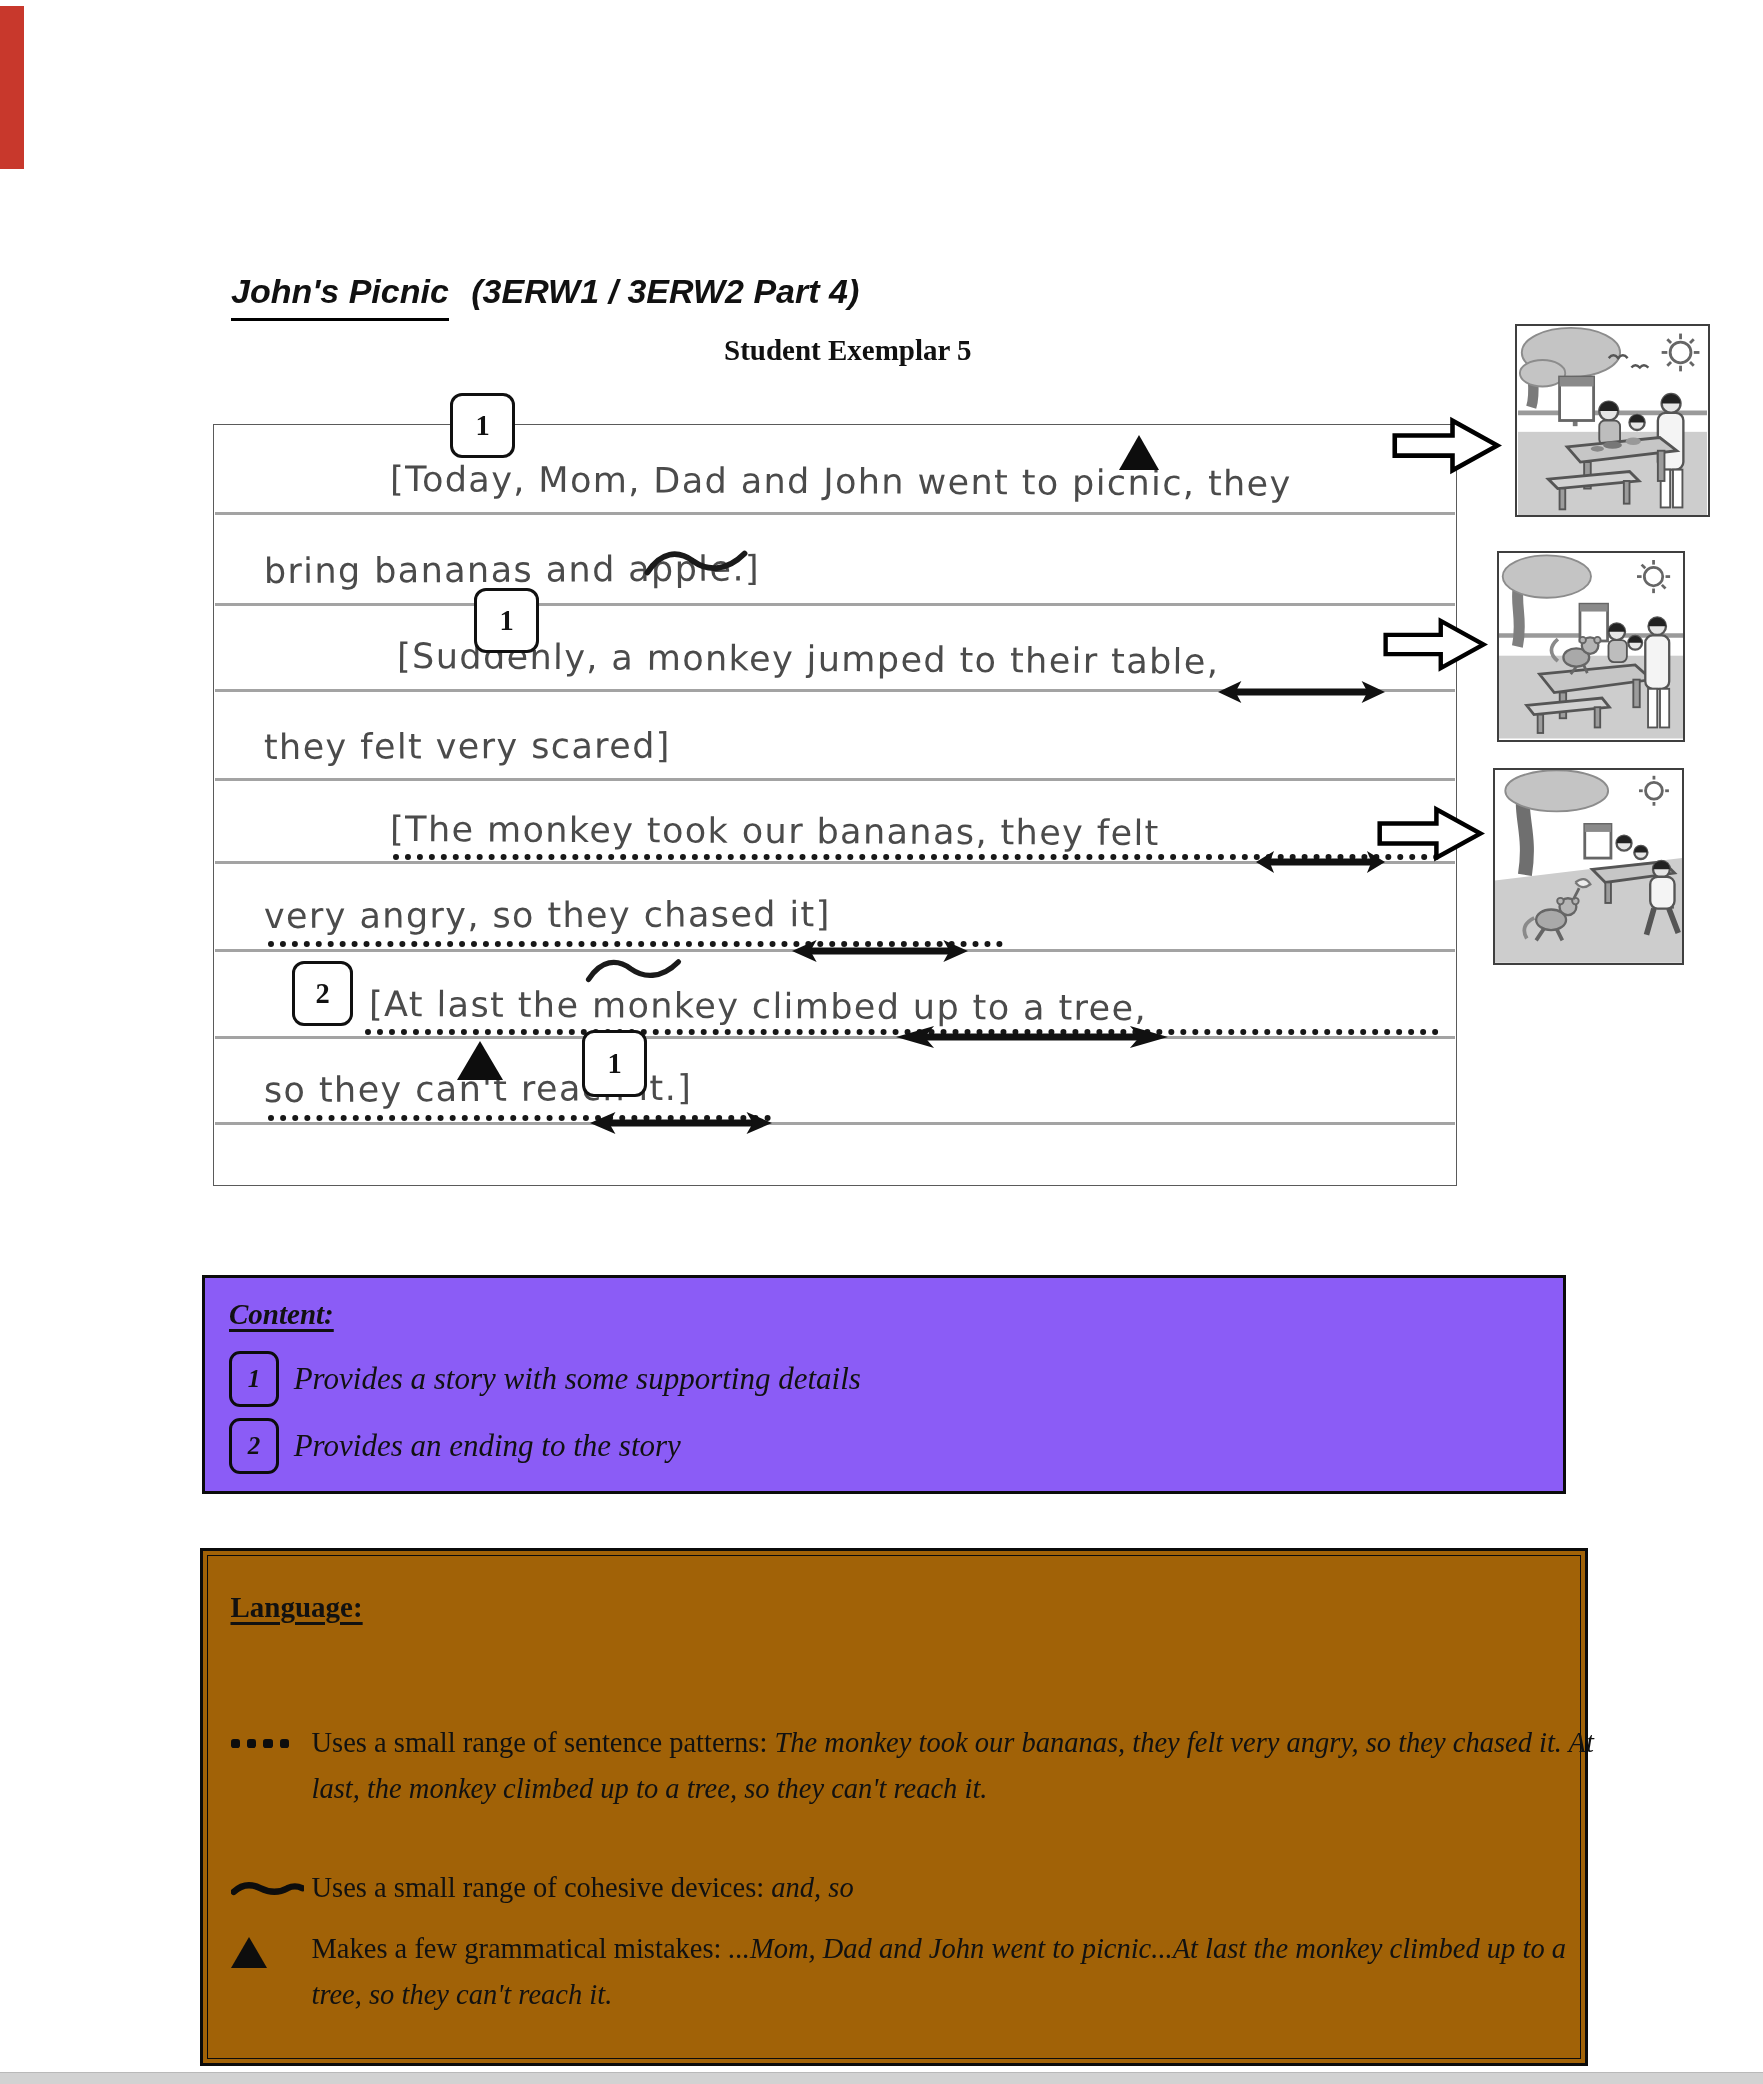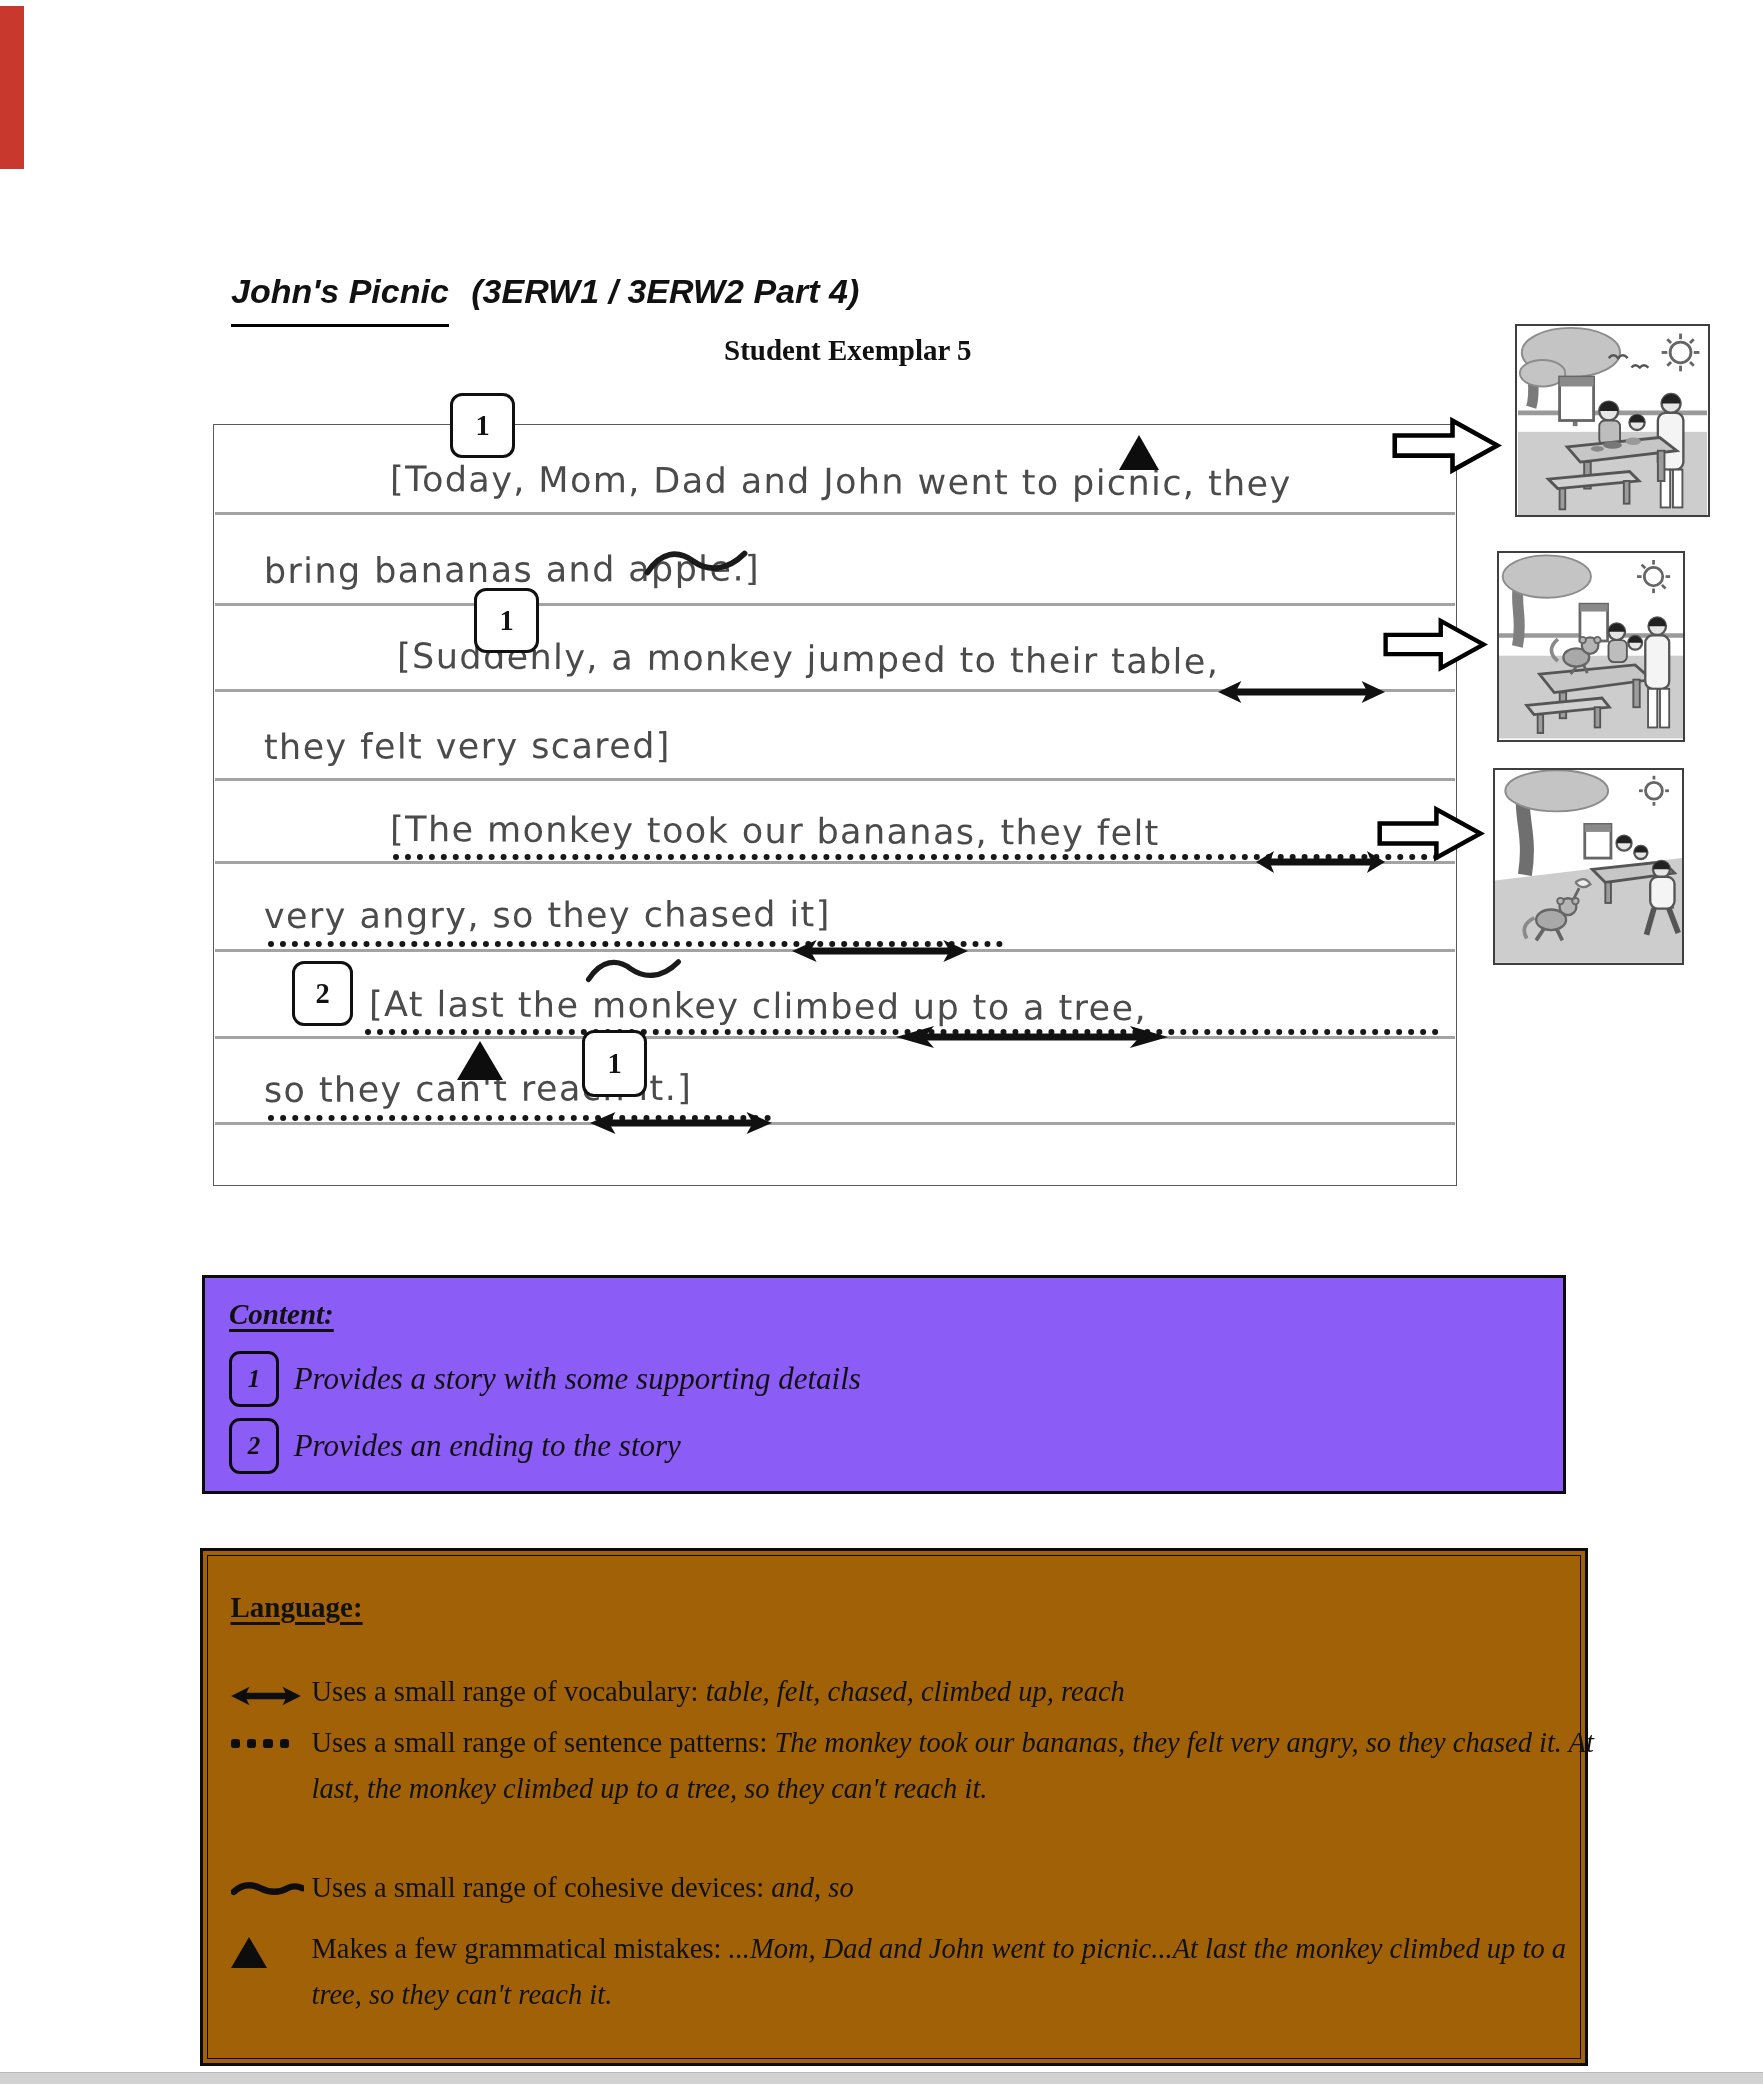--- a/index.html
+++ b/index.html
@@ -4,21 +4,21 @@
 <style>
   html,body { margin:0; padding:0; background:#ffffff; }
   #page { position:relative; width:1763px; height:2085px; background:#ffffff; overflow:hidden;
           font-family:"Liberation Serif", serif; color:#111; }
 
   
   .hdr { position:absolute; left:1089px; top:46px; font-size:31px; letter-spacing:0.9px;
          word-spacing:20px; color:#1d2433; }
   .ttl { position:absolute; left:231px; top:272px; font-family:"Liberation Sans", sans-serif;
          font-weight:bold; font-style:italic; font-size:34px; white-space:nowrap; }
-  .ttl .main { border-bottom:3.7px solid #000; padding-bottom:14px; }
+  .ttl .main { border-bottom:3.7px solid #000; padding-bottom:8px; }
   .ttl .suffix { margin-left:13px; }
   .subttl { position:absolute; left:724px; top:334px; font-weight:bold; font-size:29px; white-space:nowrap; }
 
   .redbar { position:absolute; left:0; top:5.5px; width:24px; height:163px; background:#c8382c; }
   .bottombar { position:absolute; left:0; top:2072px; width:1763px; height:13px;
                background:#d2d2d2; border-top:1.8px solid #b9b9b9; }
 
   
   .sheet { position:absolute; left:213px; top:424px; width:1242px; height:760px;
            border:1.8px solid #5a5a5a; background:#fff; }
@@ -299,30 +299,20 @@
           <span>2</span>
         </span>
       <span class="ctext">Provides an ending to the story</span>
     </div>
   </div>
 
   <div class="langbox">
     <div class="inner"></div>
     <div class="boxheading" style="left:27.5px; top:40px">Language:</div>
 
-    <div class="litem" style="top:118px">
-      <span class="sym">
-        <svg width="70" height="22" viewBox="0 0 76 24">
-            <line x1="12" y1="12" x2="64" y2="12" stroke="#0d0d0d" stroke-width="7"></line>
-            <polygon points="0,12 20,2 15,12 20,22" fill="#0d0d0d"></polygon>
-            <polygon points="76,12 56,2 61,12 56,22" fill="#0d0d0d"></polygon>
-          </svg>
-      </span>
-      <span>Uses a small range of vocabulary: </span><span class="ex">table, felt, chased, climbed up, reach</span>
-    </div>
 
     <div class="litem" style="top:169px">
       <span class="sym ldots">
           <i></i>
           <i></i>
           <i></i>
           <i></i>
         </span>
       <span>Uses a small range of sentence patterns: </span><span class="ex">The monkey took our bananas, they felt very angry, so they chased it. At last, the monkey climbed up to a tree, so they can't reach it.</span>
     </div>

